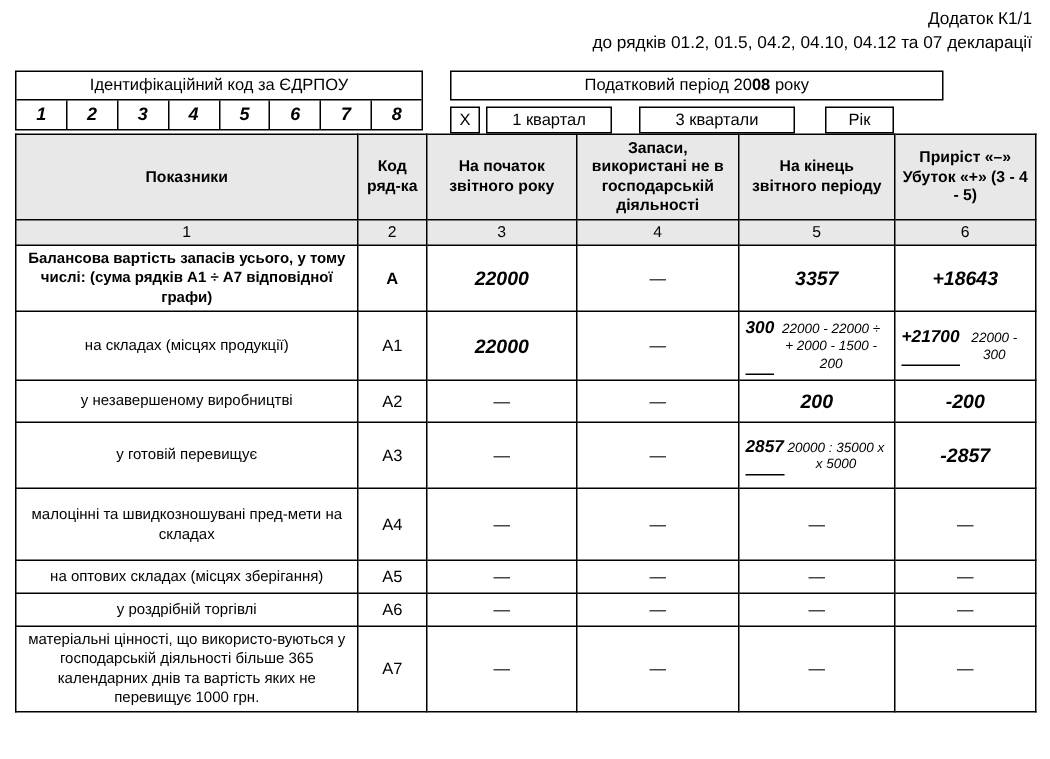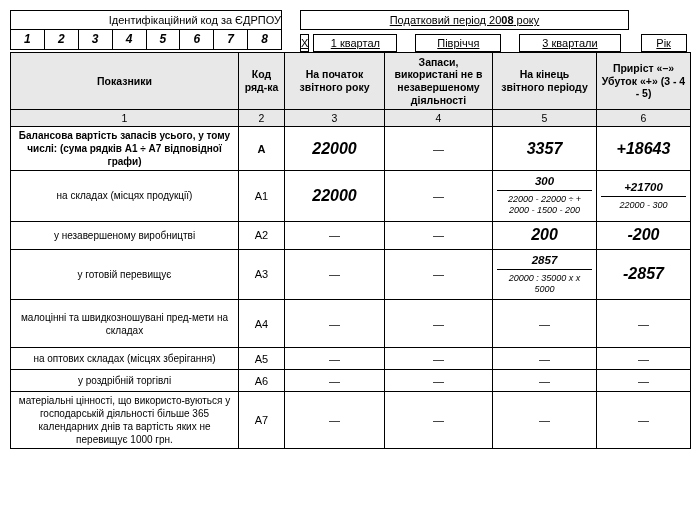--- a/index.html
+++ b/index.html
@@ -37,21 +37,21 @@
     margin: 10px 0 0 0;
     padding: 0 10px 0 10px;
     gap: 18px;
   }
   .id-block {
     border: 1.6px solid #000;
     width: 272px;
     box-sizing: border-box;
   }
   .id-block .id-title {
-    text-align: right;
+    text-align: center;
     font-size: 11px;
     padding: 3px 0 3px 0;
   }
   .id-cells {
     display: flex;
     border-top: 1.2px solid #000;
   }
   .id-cells .cell {
     flex: 1 1 0;
     text-align: center;
@@ -59,21 +59,20 @@
     font-weight: bold;
     font-size: 12px;
     padding: 2px 0 3px 0;
     border-right: 1px solid #000;
   }
   .id-cells .cell:last-child { border-right: none; }
 
   .period-block {
     width: 329px;
     box-sizing: border-box;
-    text-decoration: underline;
   }
   .period-title {
     border: 1.6px solid #000;
     text-align: center;
     font-size: 11px;
     padding: 3px 0 3px 0;
   }
   .period-title b { font-weight: bold; }
   .period-opts {
     display: flex;
@@ -144,29 +143,29 @@
   td.label.bold { font-weight: bold; }
   td.code {
     text-align: center;
     font-size: 11px;
   }
   td.code.bold { font-weight: bold; }
   td.val {
     text-align: center;
     font-style: italic;
     font-weight: bold;
-    font-size: 16px;
+    font-size: 13px;
   }
   td.dash {
     text-align: center;
     font-size: 11px;
   }
   .two-line {
     display: flex;
-    flex-direction: column;
+    flex-direction: row;
     justify-content: center;
     height: 100%;
   }
   .tl-top {
     text-align: center;
     font-style: italic;
     font-weight: bold;
     font-size: 11.5px;
     padding: 2px 0 3px 0;
     border-bottom: 1px solid #000;
@@ -178,20 +177,24 @@
     line-height: 1.25;
     padding: 3px 2px 2px 2px;
   }
   td.nopad { padding: 0; }
 </style>
 </head>
 <body>
 
 <div class="page">
 
+  <div class="doc-header">
+    <div class="line1">Додаток К1/1</div>
+    <div class="line2">до рядків 01.2, 01.5, 04.2, 04.10, 04.12 та 07 декларації</div>
+  </div>
 
   <div class="id-row">
 
     <div class="id-block">
       <div class="id-title">Ідентифікаційний код за ЄДРПОУ</div>
       <div class="id-cells">
         <div class="cell">1</div>
         <div class="cell">2</div>
         <div class="cell">3</div>
         <div class="cell">4</div>
@@ -200,21 +203,20 @@
         <div class="cell">7</div>
         <div class="cell">8</div>
       </div>
     </div>
 
     <div class="period-block">
       <div class="period-title"><span>Податковий період 20</span><b>08</b><span> року</span></div>
       <div class="period-opts">
         <div class="opt mark">X</div>
         <div class="opt q1">1 квартал</div>
-        <div class="opt half">Півріччя</div>
         <div class="opt q3">3 квартали</div>
         <div class="opt year">Рік</div>
       </div>
     </div>
 
   </div>
 
 
   <table class="main">
     <colgroup>
@@ -223,21 +225,21 @@
       <col style="width:100px">
       <col style="width:108px">
       <col style="width:104px">
       <col style="width:94px">
     </colgroup>
     <thead>
       <tr>
         <th>Показники</th>
         <th>Код ряд-ка</th>
         <th>На початок звітного року</th>
-        <th>Запаси, використані не в незавершеному діяльності</th>
+        <th>Запаси, використані не в господарській діяльності</th>
         <th>На кінець звітного періоду</th>
         <th>Приріст «–» Убуток «+» (3 - 4 - 5)</th>
       </tr>
       <tr class="numrow">
         <td>1</td>
         <td>2</td>
         <td>3</td>
         <td>4</td>
         <td>5</td>
         <td>6</td>

